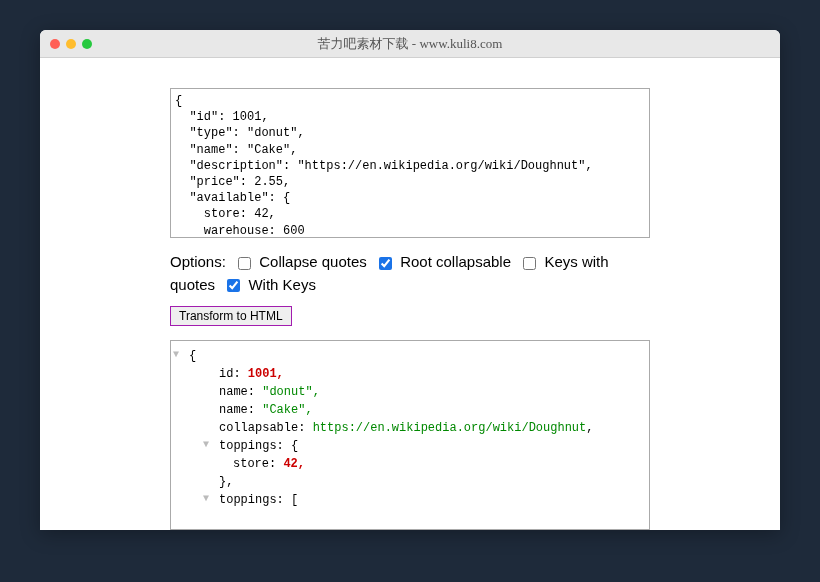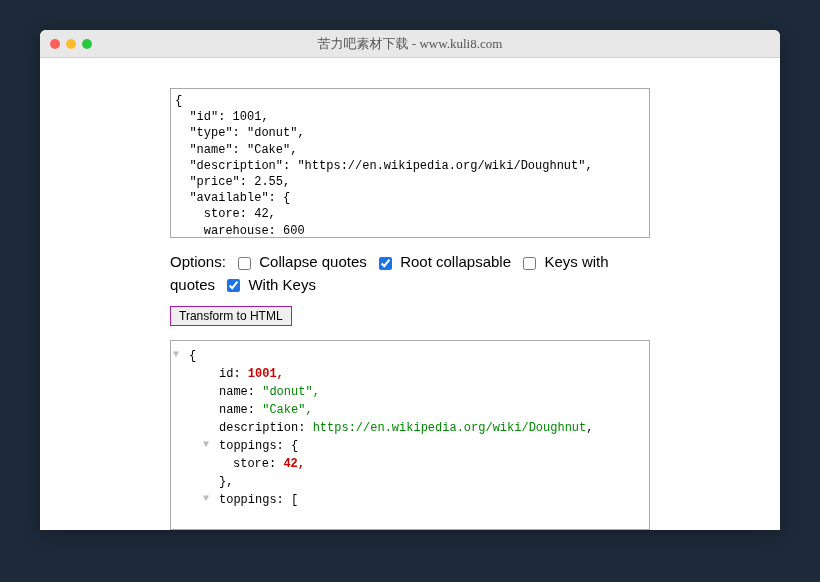--- a/index.html
+++ b/index.html
@@ -146,21 +146,21 @@
       <span>With Keys</span>
     </div>
 
     <button class="btn">Transform to HTML</button>
 
     <div class="output">
       <div class="indent1"><span class="toggle">▼</span><span class="brace">{</span></div>
       <div class="indent2"><span class="key">id</span><span class="colon">: </span><span class="num">1001,</span></div>
       <div class="indent2"><span class="key">name</span><span class="colon">: </span><span class="str">"donut",</span></div>
       <div class="indent2"><span class="key">name</span><span class="colon">: </span><span class="str">"Cake",</span></div>
-      <div class="indent2"><span class="key">description</span><span class="colon">: </span><a class="link">https://en.wikipedia.org/wiki/Doughnut</a><span>,</span></div>
+      <div class="indent2"><span class="key">collapsable</span><span class="colon">: </span><a class="link">https://en.wikipedia.org/wiki/Doughnut</a><span>,</span></div>
       <div class="indent2"><span class="toggle" style="left:28px">▼</span><span class="key">toppings</span><span class="colon">: </span><span class="brace">{</span></div>
       <div class="indent3"><span class="key">store</span><span class="colon">: </span><span class="num">42,</span></div>
       <div class="indent2"><span class="brace">},</span></div>
       <div class="indent2"><span class="toggle" style="left:28px">▼</span><span class="key">toppings</span><span class="colon">: </span><span class="brace">[</span></div>
 
     </div>
   </div>
 </div>
 
 </body></html>

